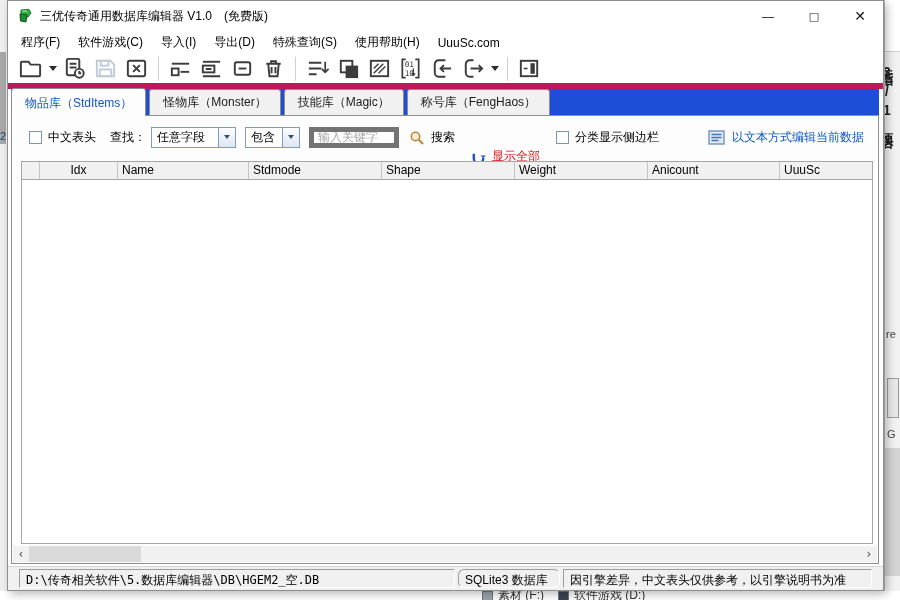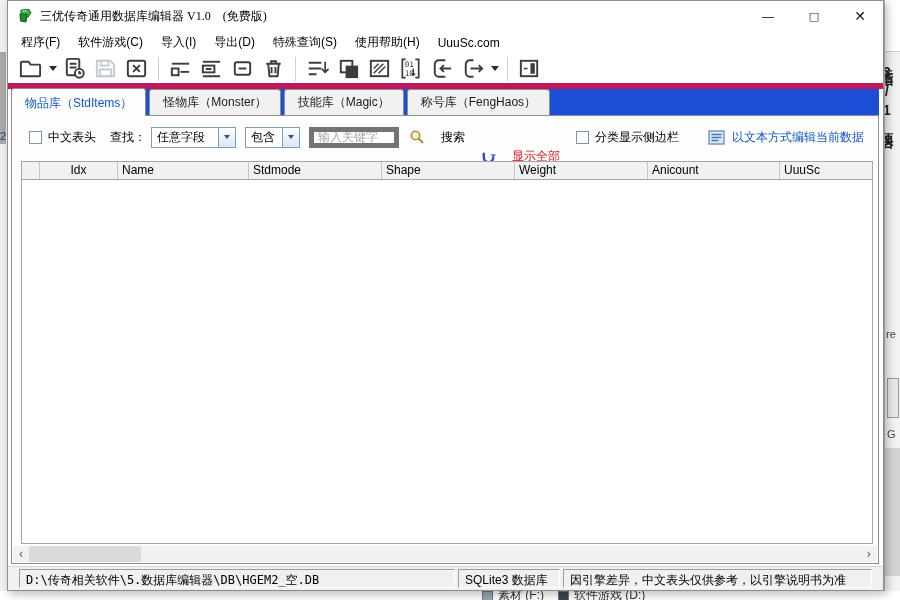--- a/index.html
+++ b/index.html
@@ -23,21 +23,21 @@
   .desk-bottom .ditem.d1 { left:482px; }
   .desk-bottom .ditem.d2 { left:558px; }
   .desk-bottom .ditem.d2 .dicon { background:#3c4650; }
 
   
   .window { position:absolute; left:7px; top:0; width:877px; height:591px; background:#fff; border:1px solid #8e8e8e; box-shadow:3px 3px 9px rgba(0,0,0,.28); }
 
   
   .titlebar { position:absolute; left:0; top:0; right:0; height:30px; display:flex; align-items:center; background:#fff; }
   .app-icon { margin-left:9px; width:16px; height:16px; flex:0 0 16px; }
-  .title-text { margin-left:7px; white-space:pre; font-size:12px; color:#000;font-family:Liberation Serif, serif; }
+  .title-text { margin-left:7px; white-space:pre; font-size:12px; color:#000; }
   .win-btns { margin-left:auto; display:flex; height:30px; }
   .win-btn { width:46px; height:30px; display:flex; align-items:center; justify-content:center; font-size:13px; color:#1a1a1a; font-family:"DejaVu Sans",sans-serif; }
   .win-btn.max { font-size:11px; }
   .win-btn.close { font-size:14px; }
 
   
   .menubar { position:absolute; left:0; top:30px; right:0; height:23px; display:flex; align-items:center; padding-left:4px; background:#fff; }
   .menu-item { padding:3px 9px; white-space:nowrap; }
 
   
@@ -61,21 +61,21 @@
   .filterbar { position:absolute; left:0; top:0; right:0; height:42px; display:flex; align-items:center; padding:0 10px 0 17px; white-space:nowrap; }
   .cbox { width:13px; height:13px; border:1px solid #7e96ad; background:#fff; margin-right:6px; flex:0 0 13px; }
   .flabel { margin-right:14px; }
   .find-label { margin-right:5px; }
   .combo { height:21px; border:1px solid #7f9db9; background:#fff; display:flex; align-items:center; padding-left:5px; margin-right:9px; }
   .combo.w1 { width:85px; } .combo.w2 { width:55px; }
   .combo .cbtn { margin-left:auto; width:17px; height:19px; border-left:1px solid #7f9db9; background:linear-gradient(#fefefe,#dce7f2); display:flex; align-items:center; justify-content:center; }
   .combo .cbtn i { width:0; height:0; border-left:3.5px solid transparent; border-right:3.5px solid transparent; border-top:4px solid #33517a; }
   .kw-input { width:90px; height:21px; border:5px solid #737373; padding:0 4px; font:12px "Liberation Sans",sans-serif; color:#444; margin-right:10px; }
   .kw-input::placeholder { color:#a8a8a8; }
-  .icon-label { display:flex; align-items:center; gap:16px; margin-right:16px; }
+  .icon-label { display:flex; align-items:flex-end; gap:6px; margin-right:16px; }
   .red-text { color:#dd1111;margin-top:38px; }
   .blue-text { color:#1257c9; }
   .right-edit { margin-left:auto; margin-right:4px; display:flex; align-items:center; gap:7px; }
 
   
   .grid { position:absolute; left:9px; top:45px; right:5px; bottom:19px; border:1px solid #a6a6a6; background:#fff; overflow:hidden; }
   .grid-header { display:flex; height:18px; background:#f1f1f1; border-bottom:1px solid #a6a6a6; font-family:Liberation Sans, sans-serif; font-size:12px; }
   .gh-cell { border-right:1px solid #c6c6c6; padding:1px 4px 0 4px; overflow:hidden; white-space:nowrap; }
   .gh-cell.sel { width:18px; flex:0 0 18px; }
   .gh-cell.idx { width:78px; flex:0 0 78px; text-align:center; }
@@ -88,21 +88,21 @@
   
   .hscroll { position:absolute; left:1px; right:1px; bottom:1px; height:16px; background:#f1f1f1; display:flex; align-items:center; }
   .hs-arrow { width:16px; height:16px; display:flex; align-items:center; justify-content:center; color:#4d4d4d; font-size:12px; font-family:"DejaVu Sans",sans-serif; }
   .hs-arrow.right { margin-left:auto; }
   .hs-thumb { width:112px; height:16px; background:#dadada; }
 
   
   .statusbar { position:absolute; left:0; right:0; bottom:0; height:24px; background:#f0f0f0; border-top:1px solid #d5d5d5; display:flex; align-items:center; padding:11px; gap:3px; }
   .spanel { height:19px; border:1px solid; border-color:#9d9d9d #ffffff #ffffff #9d9d9d; background:#f0f0f0; padding:2px 6px 0 6px; white-space:nowrap; overflow:hidden; }
   .spanel.p1 { width:436px; font-family:"DejaVu Sans Mono",monospace; }
-  .spanel.p2 { width:102px; }
+  .spanel.p2 { width:102px;border-radius:6px; }
   .spanel.p3 { flex:1; }
 </style>
 </head>
 <body>
 
 <div class="desk-left">
   <div class="block"></div>
   <div class="frag2">2</div>
 </div>
 <div class="desk-right">

